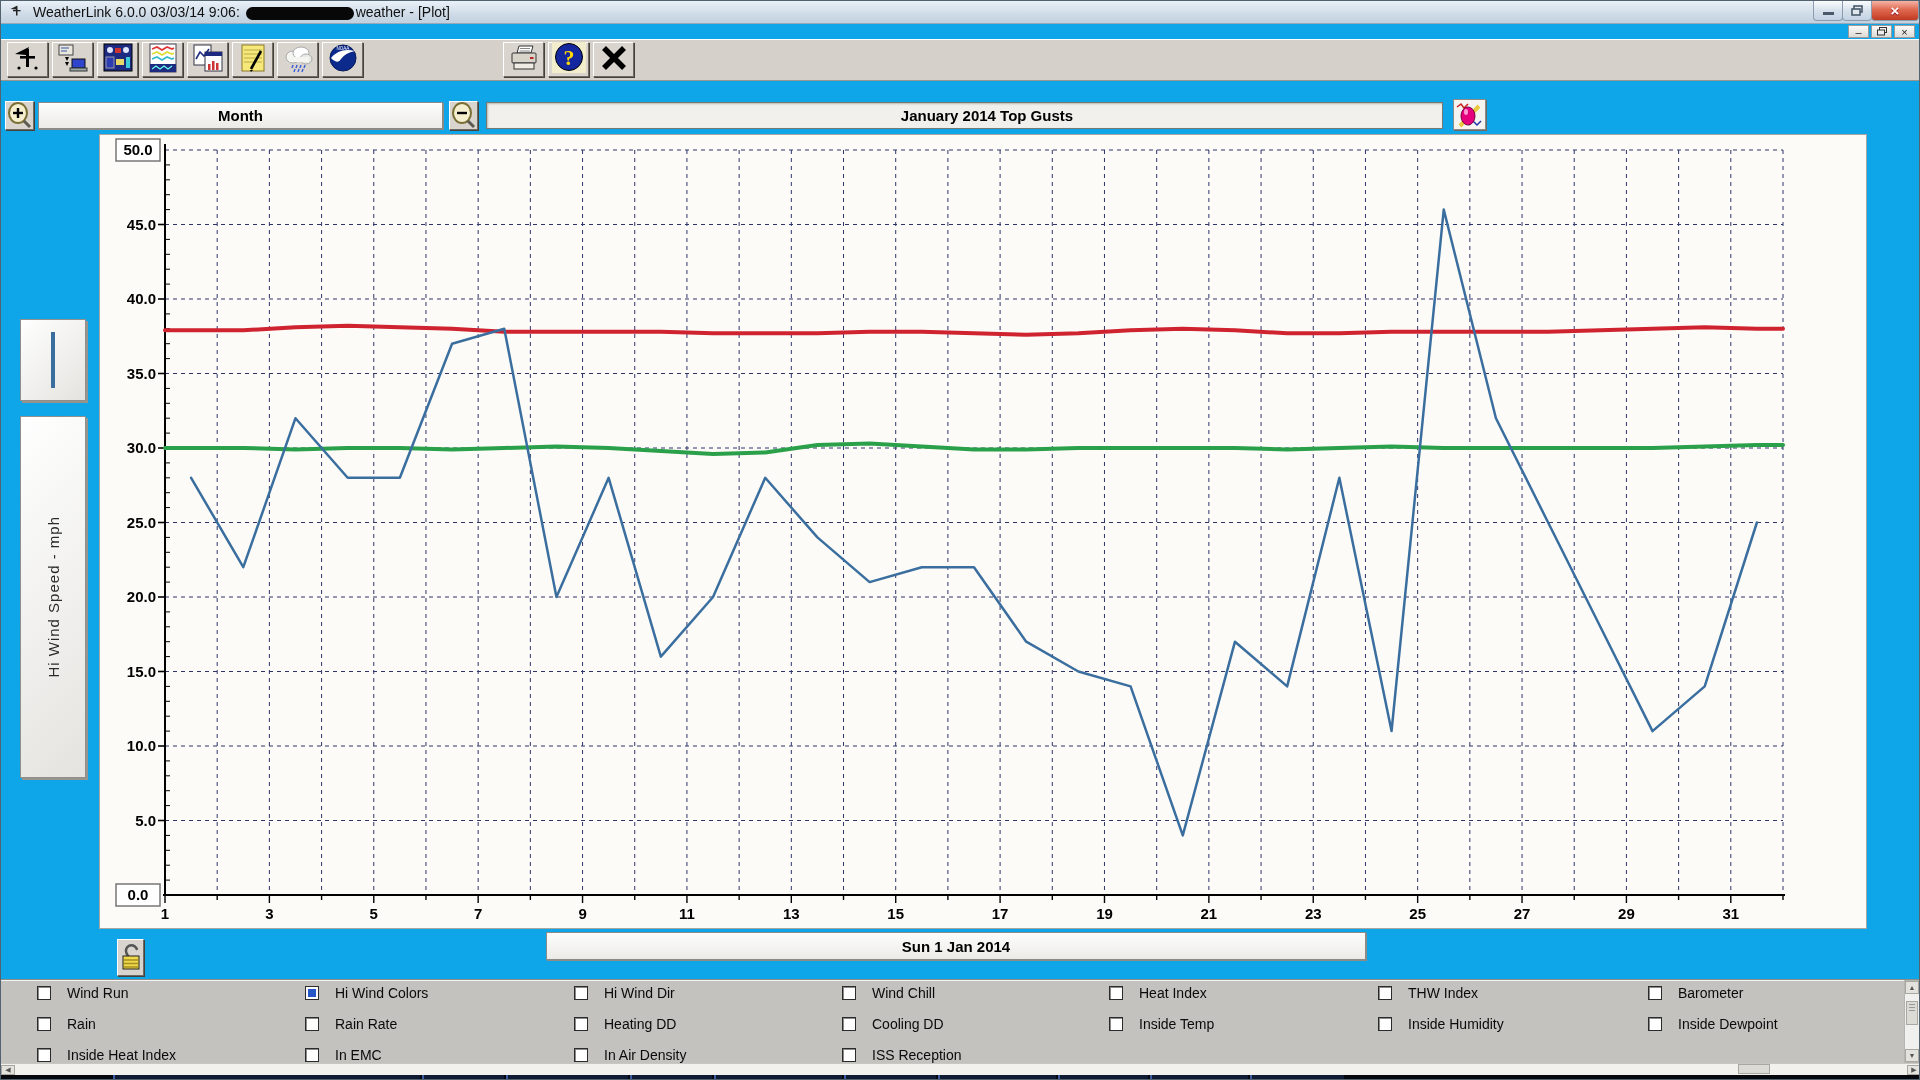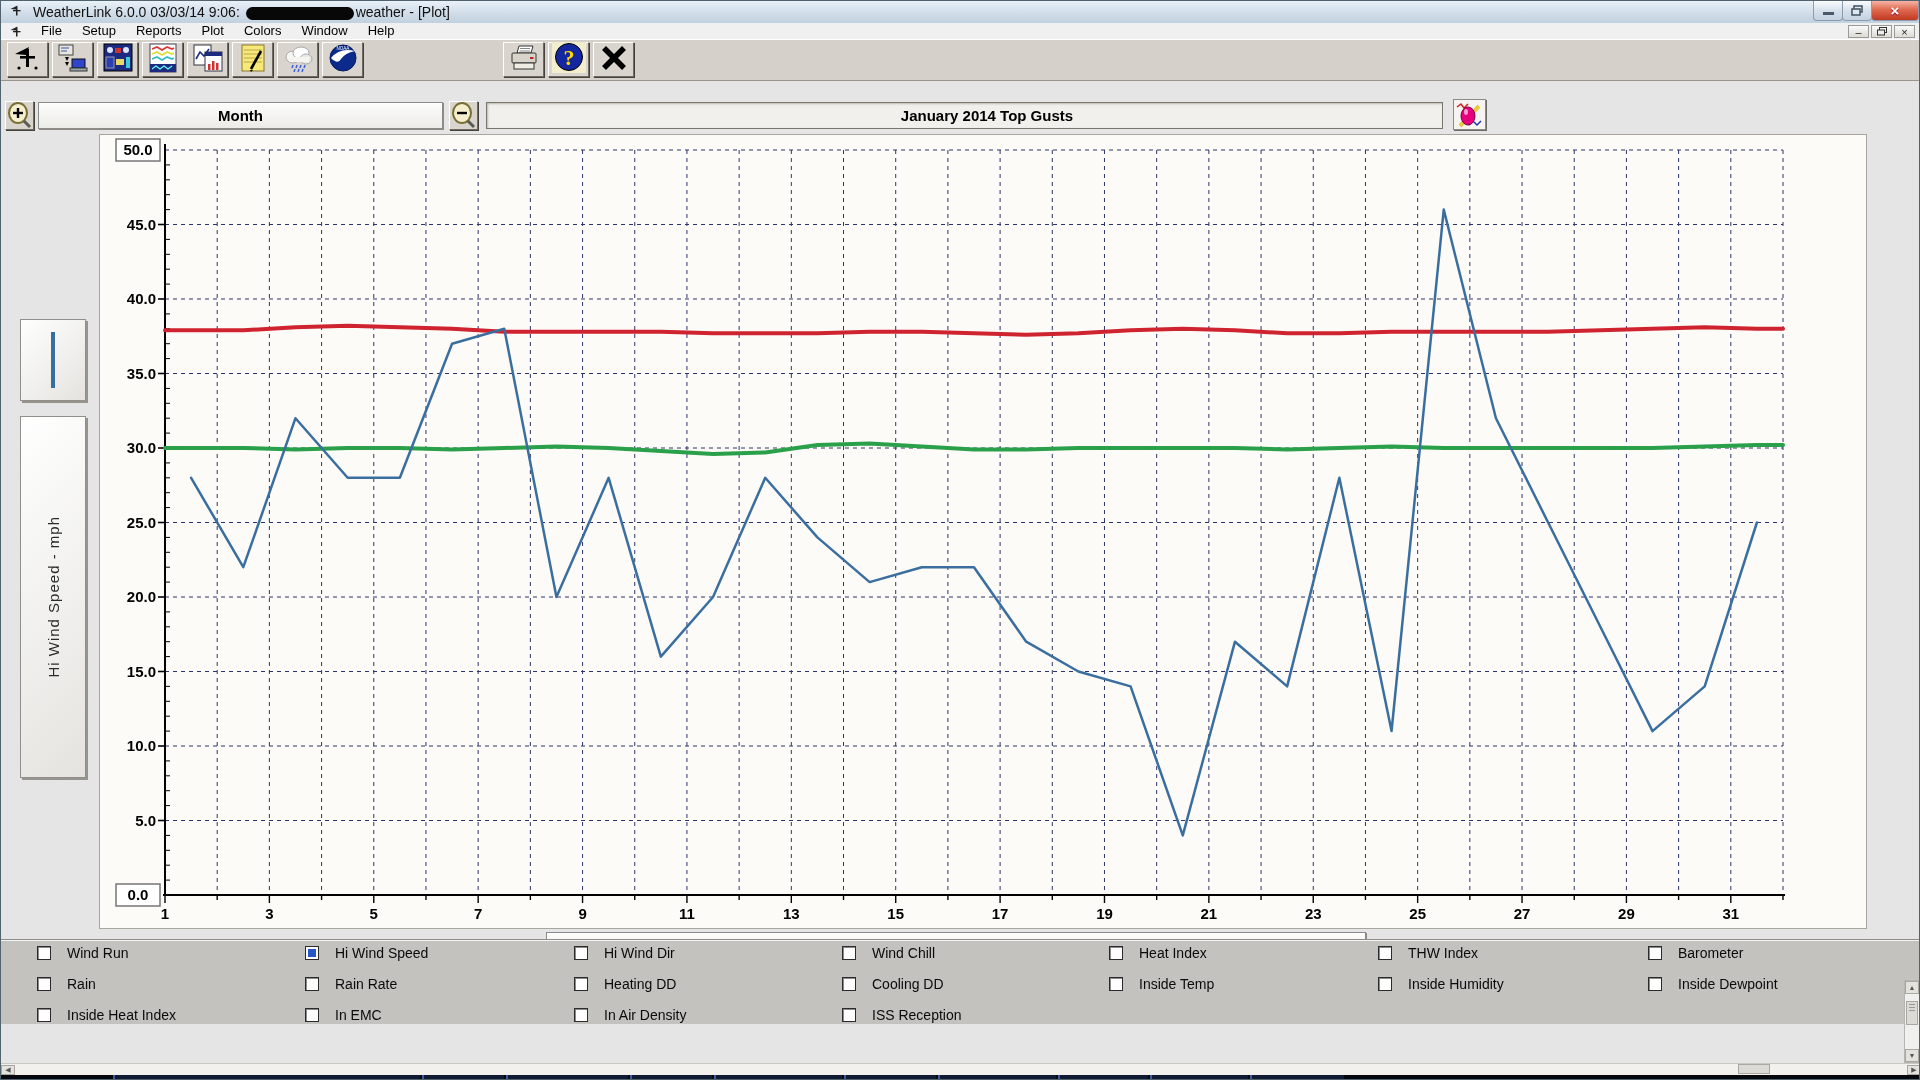--- a/index.html
+++ b/index.html
@@ -1,17 +1,17 @@
 <!DOCTYPE html>
 <html><head>
 <meta charset="utf-8">
 <style>
   html,body{margin:0;padding:0;background:#666;}
   #app{position:relative;width:1920px;height:1080px;overflow:hidden;
-       font-family:"Liberation Sans",sans-serif;background:#e5e5e5;
+       font-family:"Liberation Sans",sans-serif;background:#0ea5e9;
        border:1px solid #52626f;box-sizing:border-box;}
   
   #titlebar{position:absolute;left:0;top:0;width:1920px;height:22px;
     background:linear-gradient(#e9f1f8,#cfdbe7 60%,#c2d1df);border-bottom:1px solid #98a8b8;
     display:flex;align-items:center;font-size:14px;color:#111;}
   #titlebar .app-ico{width:18px;height:16px;margin:0 6px 0 8px;}
   .redact{display:inline-block;width:108px;height:13px;background:#080808;border-radius:7px;
     margin:0 2px;vertical-align:middle;}
   .winbtn{position:absolute;top:0;height:20px;display:flex;align-items:center;justify-content:center;
     border:1px solid #8c9cae;border-top:none;border-radius:0 0 4px 4px;box-sizing:border-box;}
@@ -59,21 +59,21 @@
   #series-key .keyline{width:4px;height:56px;}
   #axis-label-box{top:415px;height:362px;display:flex;align-items:center;justify-content:center;}
   #axis-label-box span{writing-mode:vertical-rl;transform:rotate(180deg);
     font-size:15px;color:#2b2b2b;letter-spacing:1px;white-space:nowrap;}
   
   #lock-btn{position:absolute;left:116px;top:938px;width:27px;height:37px;background:#d9d5ce;
     border:1px solid #fff;border-right-color:#6f6b64;border-bottom-color:#6f6b64;
     box-shadow:1px 1px 0 #45423c;display:flex;align-items:center;justify-content:center;box-sizing:border-box;}
   #date-bar{left:545px;top:931px;width:820px;height:28px;}
   
-  #cb-panel{position:absolute;left:0;top:938px;width:1920px;height:84px;background:#c3c2bf;
+  #cb-panel{position:absolute;left:0;top:978px;width:1920px;height:84px;background:#c3c2bf;
     border-top:1px solid #8c8c88;box-shadow:inset 0 1px 0 #f4f4f2;}
   .cb{position:absolute;width:14px;height:14px;background:#fff;border:1px solid #2b2b2b;
     box-shadow:inset 1px 1px 0 #8a8a8a;box-sizing:border-box;}
   .cb.checked{background:#2457c5;box-shadow:inset 0 0 0 2px #fff;}
   .cb-label{position:absolute;font-size:14px;color:#0a0a0a;white-space:nowrap;}
   
   #vscroll{position:absolute;left:1903px;top:979px;width:16px;height:83px;background:#f0f0ee;
     border:1px solid #b5b5b1;box-sizing:border-box;}
   .sbtn{position:absolute;background:#e4e2dd;border:1px solid #a9a7a1;box-sizing:border-box;
     display:flex;align-items:center;justify-content:center;font-size:7px;color:#555;}
@@ -107,34 +107,20 @@
   <div class="winbtn" id="btn-restore">
     <svg width="13" height="11">
         <rect x="3" y="1" width="8" height="6" fill="none" stroke="#4a5a6a" stroke-width="1.6"></rect>
         <rect x="1" y="4" width="8" height="6" fill="#dfe8f1" stroke="#4a5a6a" stroke-width="1.6"></rect>
       </svg>
   </div>
   <div class="winbtn" id="btn-close">
       <span>×</span>
     </div>
 
-  <div id="menubar">
-    <span class="app-ico"><svg width="16" height="14" viewBox="0 0 30 28">
-          <polygon points="2,10 16,3 13,11" fill="#222"></polygon>
-          <rect x="13" y="5" width="3" height="18" fill="#222"></rect>
-          <rect x="7" y="12" width="15" height="2.6" fill="#222"></rect>
-        </svg></span>
-  <div class="menu-item">File</div>
-      <div class="menu-item">Setup</div>
-      <div class="menu-item">Reports</div>
-      <div class="menu-item">Plot</div>
-      <div class="menu-item">Colors</div>
-      <div class="menu-item">Window</div>
-      <div class="menu-item">Help</div>
-    </div>
   <div class="mdibtn" style="left:1847px;">–</div>
   <div class="mdibtn" style="left:1870px;">
     <svg width="10" height="9">
         <rect x="2.5" y="0.5" width="7" height="5" fill="none" stroke="#333"></rect>
         <rect x="0.5" y="3" width="7" height="5" fill="#eee" stroke="#333"></rect>
       </svg>
   </div>
   <div class="mdibtn" style="left:1893px;">×</div>
 
   <div id="toolbar">
@@ -459,21 +445,21 @@
     </svg>
   </div>
   <div class="raisedbar" id="date-bar">
     <span>Sun 1 Jan 2014</span>
   </div>
 
   <div id="cb-panel">
       <div class="cb" style="left: 36px; top: 6px;"></div>
       <div class="cb-label" style="left: 66px; top: 5px;">Wind Run</div>
       <div class="cb checked" style="left: 304px; top: 6px;"></div>
-      <div class="cb-label" style="left: 334px; top: 5px;">Hi Wind Speed</div>
+      <div class="cb-label" style="left: 334px; top: 5px;">Hi Wind Colors</div>
       <div class="cb" style="left: 573px; top: 6px;"></div>
       <div class="cb-label" style="left: 603px; top: 5px;">Hi Wind Dir</div>
       <div class="cb" style="left: 841px; top: 6px;"></div>
       <div class="cb-label" style="left: 871px; top: 5px;">Wind Chill</div>
       <div class="cb" style="left: 1108px; top: 6px;"></div>
       <div class="cb-label" style="left: 1138px; top: 5px;">Heat Index</div>
       <div class="cb" style="left: 1377px; top: 6px;"></div>
       <div class="cb-label" style="left: 1407px; top: 5px;">THW Index</div>
       <div class="cb" style="left: 1647px; top: 6px;"></div>
       <div class="cb-label" style="left: 1677px; top: 5px;">Barometer</div>

